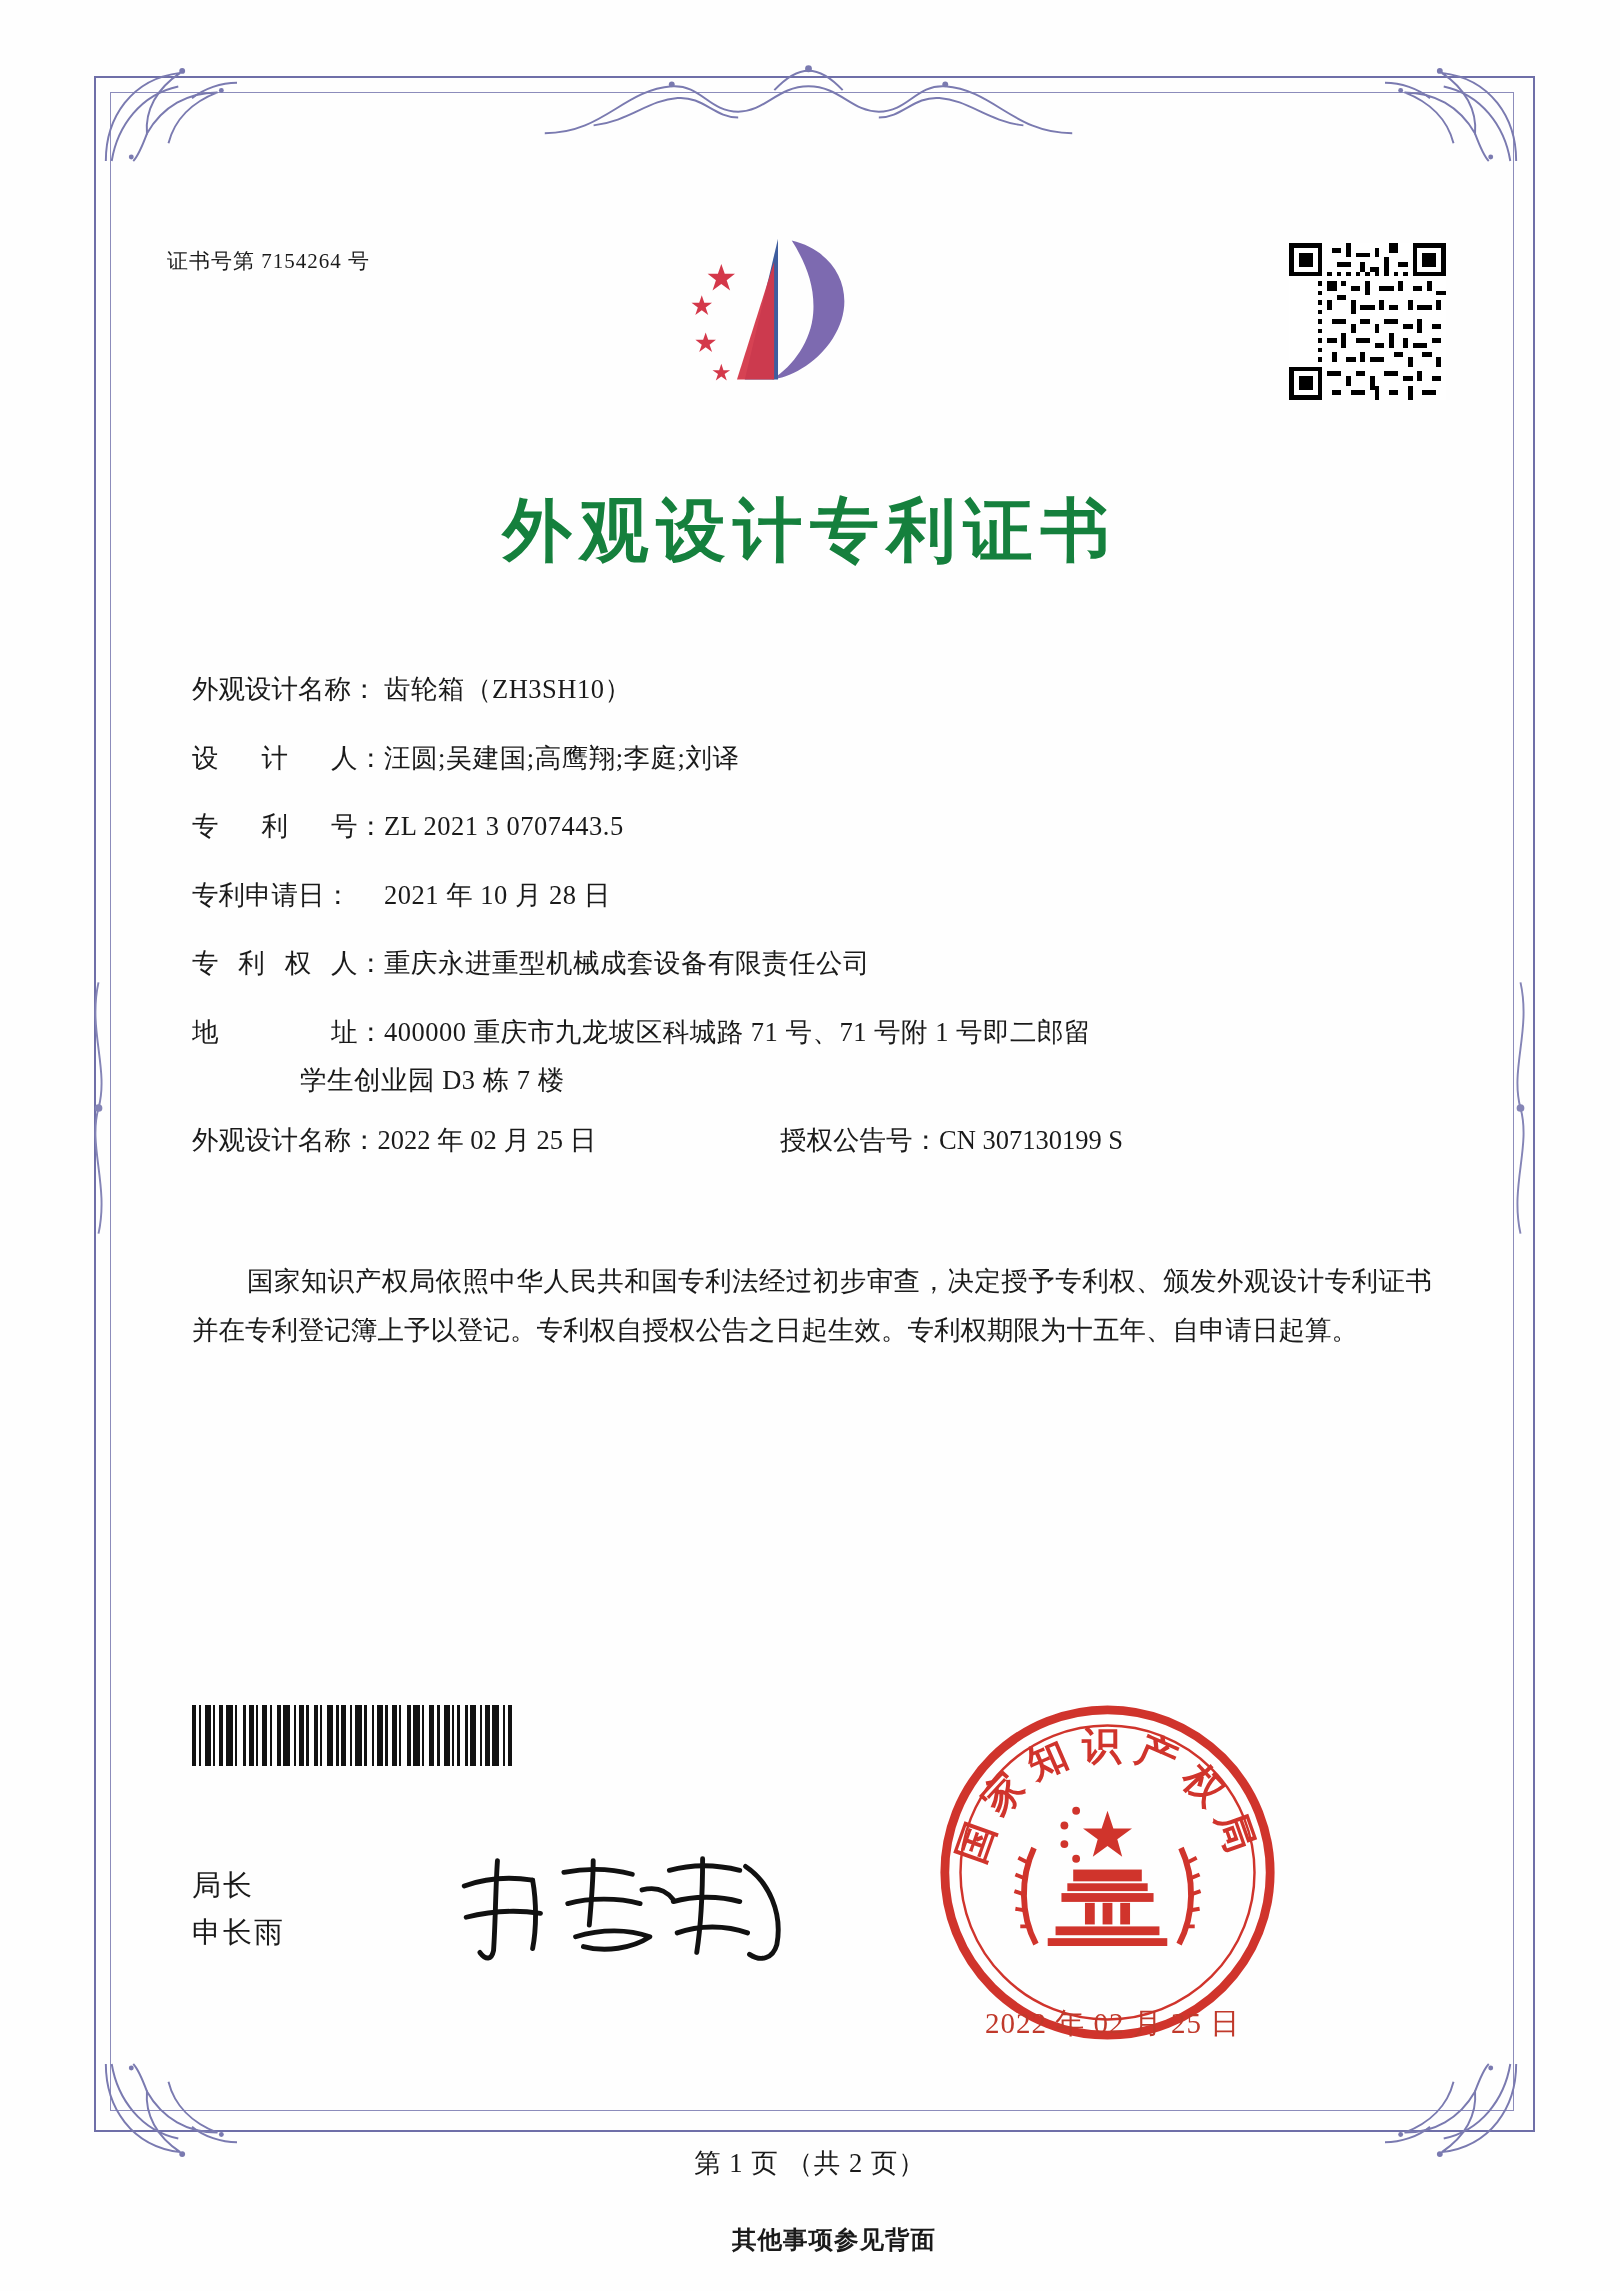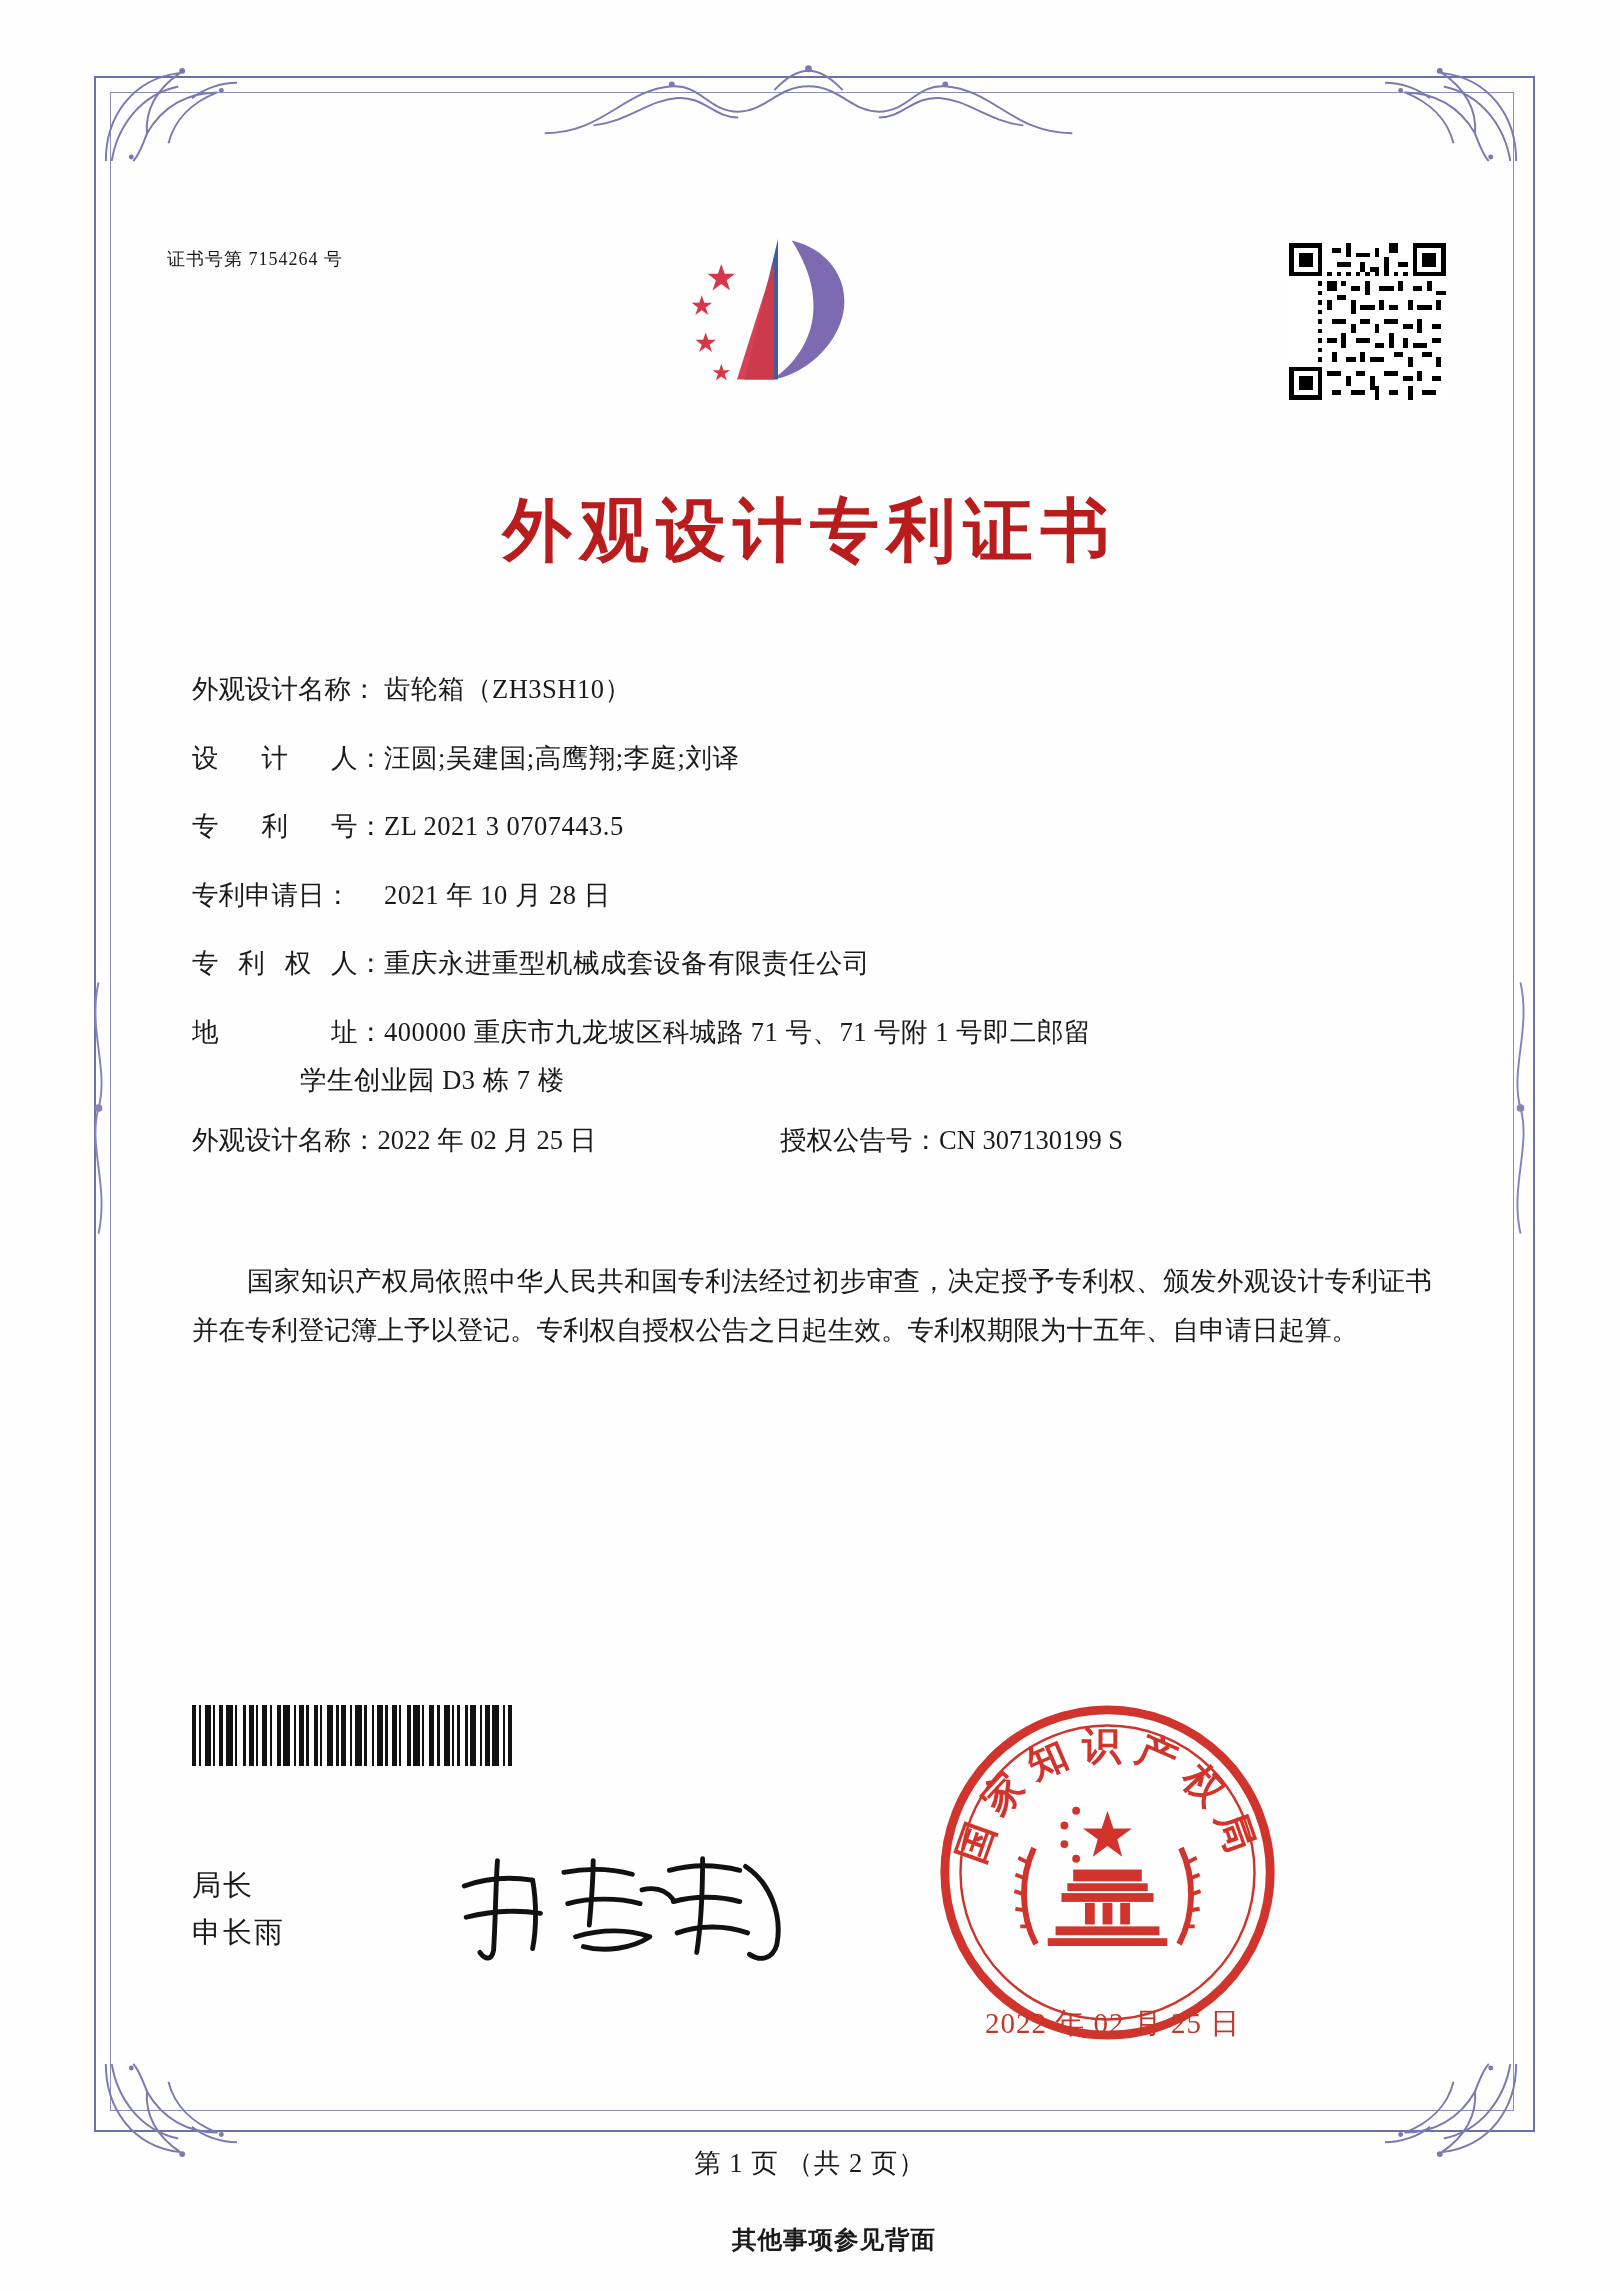--- a/index.html
+++ b/index.html
@@ -64,21 +64,21 @@
     color: #8484b6;
   }
   .orn-left  { left: 84px;  top: 961px; }
   .orn-right { left: 1506px; top: 961px; transform: scaleX(-1); }
   .orn-side svg { display:block; width:100%; height:100%; }
 
   
   .cert-no {
     position: absolute;
     left: 167px; top: 247px;
-    font-size: 18px;
+    font-size: 21px;
     letter-spacing: 1px;
     font-family: "Liberation Serif", "DejaVu Serif", serif;
   }
 
   .logo {
     position: absolute;
     left: 676px; top: 223px;
     width: 206px; height: 176px;
   }
   .logo svg { display:block; width:100%; height:100%; }
@@ -93,21 +93,21 @@
   
   .doc-title {
     position: absolute;
     left: 0; top: 485px;
     width: 1620px;
     text-align: center;
     font-size: 69px;
     letter-spacing: 7.8px;
     font-weight: bold;
     font-family: "DejaVu Serif", "Liberation Serif", serif;
-    color: #b91c1c;
+    color: #15803d;
   }
 
   
   .fields {
     position: absolute;
     left: 192px; top: 676px;
     width: 1255px;
     font-size: 26.5px;
     line-height: 1;
   }

